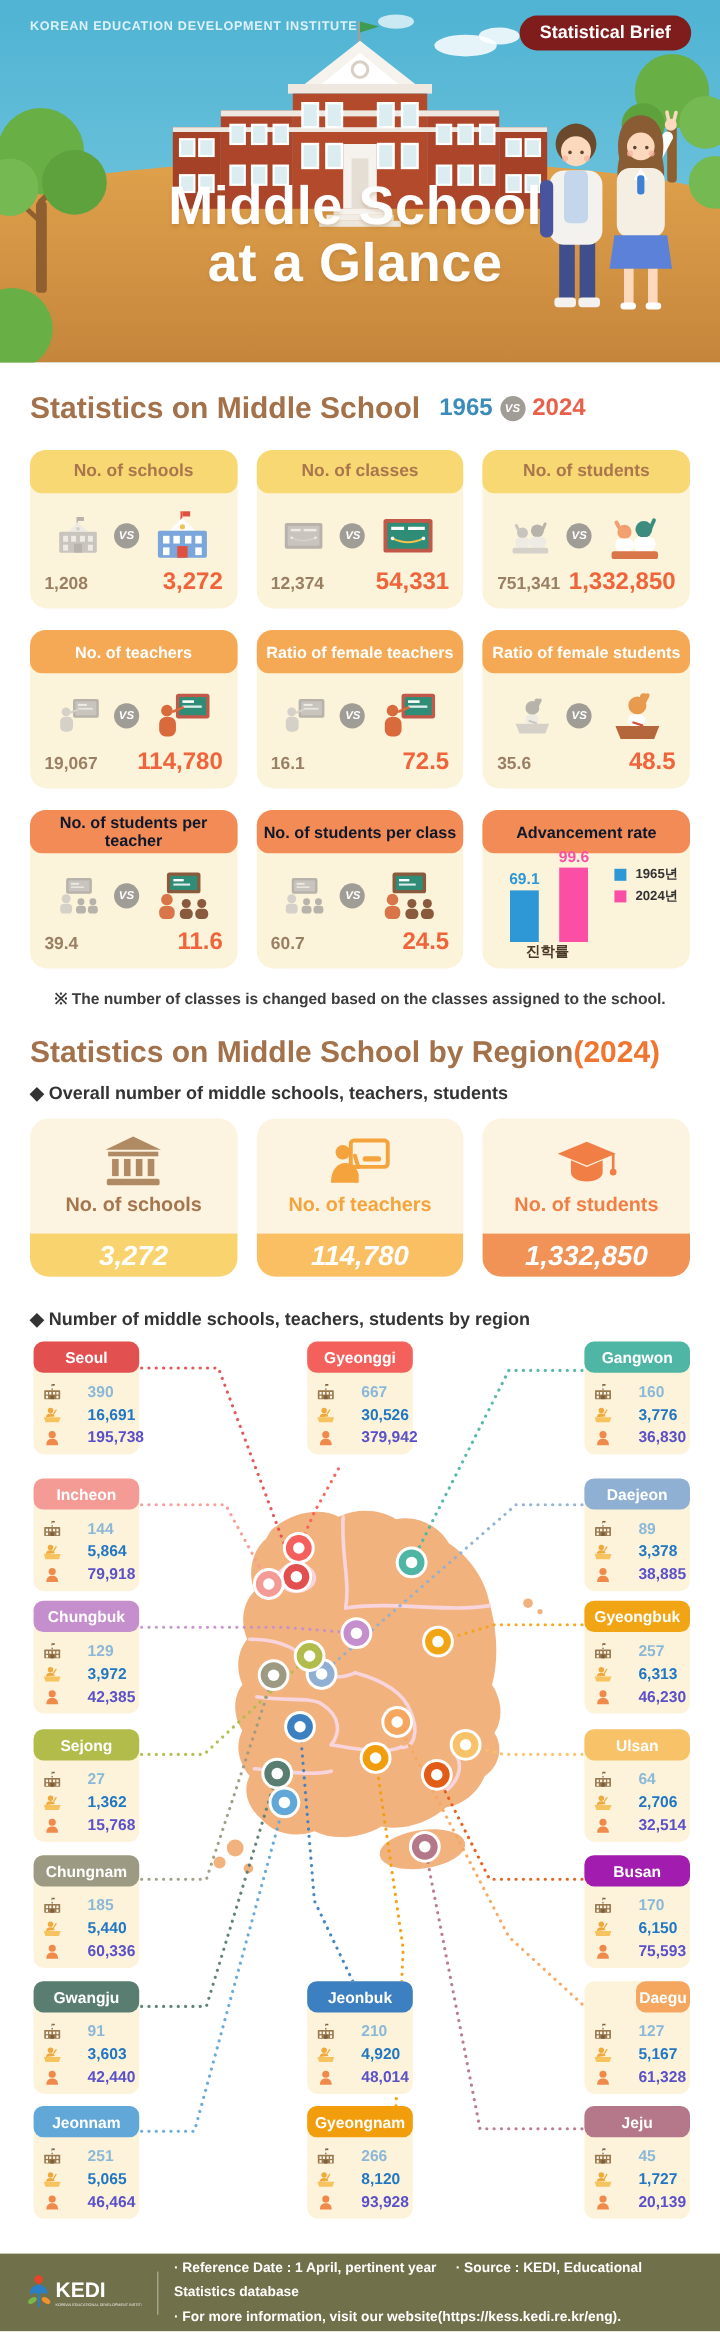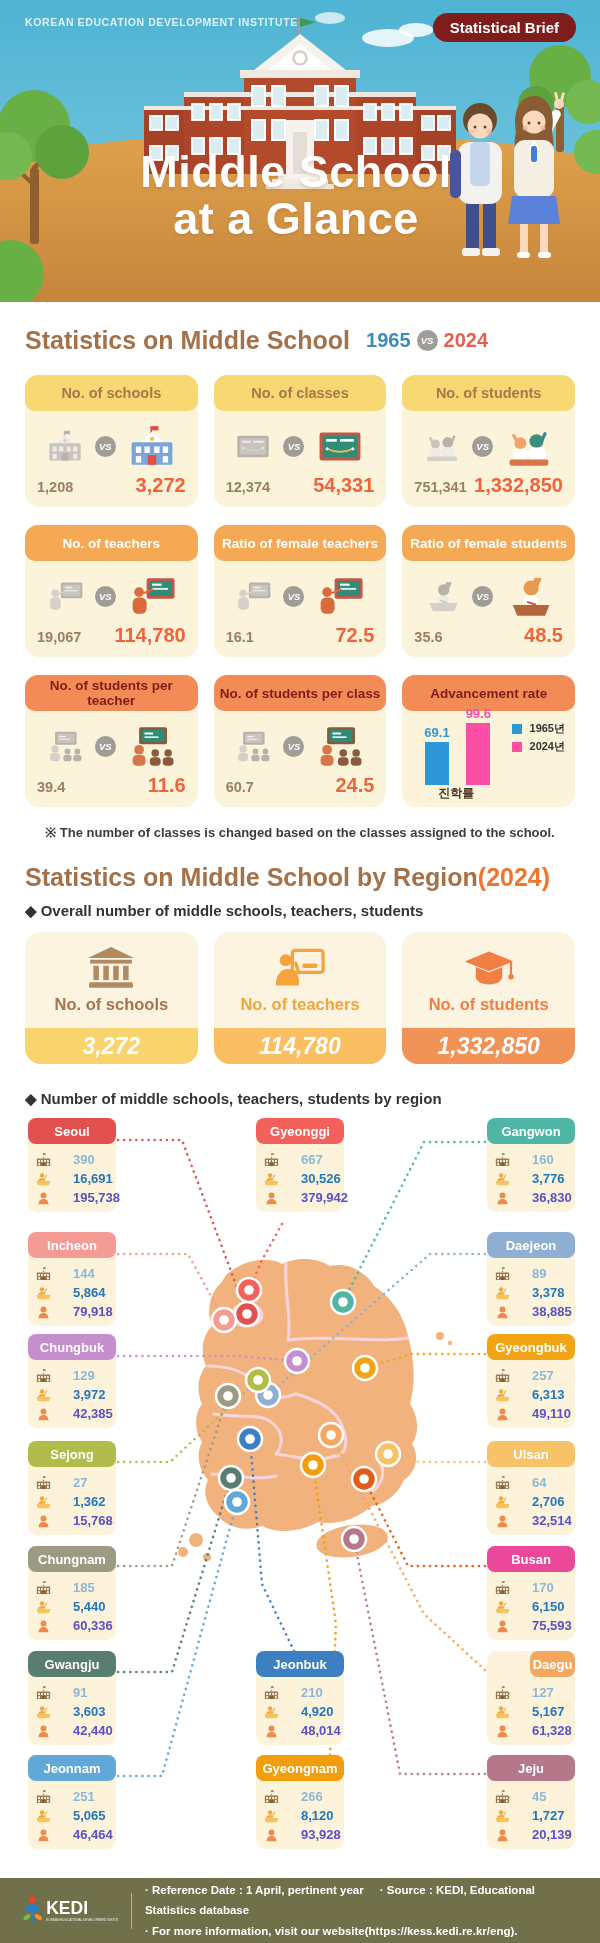--- a/index.html
+++ b/index.html
@@ -19,21 +19,21 @@
   .sec-title { font-size:25px; font-weight:bold; color:#a3714a; }
   .vs-years { display:flex; align-items:center; gap:6px; font-size:20px; font-weight:bold; }
   .y-old { color:#3b8cb8; } .y-new { color:#e8604a; }
   .vs-circle { width:21px; height:21px; border-radius:50%; background:#a09c96; color:#fff; font-size:9.5px; font-weight:bold; font-style:italic; display:flex; align-items:center; justify-content:center; flex:0 0 auto; }
 
   .cards-grid { display:grid; grid-template-columns:repeat(3,1fr); gap:18px 16px; margin-top:20px; }
   .stat-card { border-radius:14px; background:#fbf3da; }
   .stat-head { height:36px; display:flex; align-items:center; justify-content:center; text-align:center; font-weight:bold; font-size:13.5px; padding:0 4px; border-radius:13px 13px 10px 10px; }
   .t1 .stat-head { background:#f8d873; color:#a9764d; font-size:14.5px; }
   .t2 .stat-head { background:#f6a954; color:#fff; }
-  .t3 .stat-head { background:#f28b55; color:#7f1d1d; }
+  .t3 .stat-head { background:#f28b55; color:#0f172a; }
   .stat-body { height:96px; display:flex; flex-direction:column; justify-content:space-between; padding:8px 12px 10px; }
   .stat-icons { display:flex; align-items:center; justify-content:center; gap:10px; flex:1; }
   .stat-vals { display:flex; justify-content:space-between; align-items:baseline; }
   .old { color:#9b7f63; font-size:14.5px; font-weight:bold; }
   .new { color:#f0643c; font-size:20px; font-weight:bold; }
   .sic-g { width:40px; height:33px; }
   .sic-c { width:52px; height:43px; }
   .gray { --a:#c9c5be; --b:#b7b3ab; --c:#d5d1c9; --w:#eeebe5; }
   .pal-school  { --a:#7aa6dc; --b:#e0503f; --c:#f2c14e; --w:#fff; }
   .pal-board   { --a:#2f8d77; --b:#c2584a; --c:#f2c14e; --w:#fff; }
@@ -805,21 +805,21 @@
       <div class="rrow">
         <svg class="ric ric-teacher" viewBox="0 0 48 40">
                 <use href="#sym-teacher-mini"></use>
               </svg>
         <span class="rv rv-teacher">6,313</span>
       </div>
       <div class="rrow">
         <svg class="ric ric-student" viewBox="0 0 48 40">
                 <use href="#sym-bust"></use>
               </svg>
-        <span class="rv rv-student">49,110</span>
+        <span class="rv rv-student">46,230</span>
       </div>
     </div>
   </div>
         <div class="region-card" style="left: 28px; top: 327px;">
     <div class="region-head" style="background: rgb(178, 188, 75);">
             <span>Sejong</span>
           </div>
     <div class="region-body">
       <div class="rrow">
         <svg class="ric ric-school" viewBox="0 0 48 40">
@@ -885,21 +885,21 @@
       </div>
       <div class="rrow">
         <svg class="ric ric-student" viewBox="0 0 48 40">
                 <use href="#sym-bust"></use>
               </svg>
         <span class="rv rv-student">60,336</span>
       </div>
     </div>
   </div>
         <div class="region-card" style="left: 487px; top: 432px;">
-    <div class="region-head" style="background: #ec4899;">
+    <div class="region-head" style="background: #a21caf;">
             <span>Busan</span>
           </div>
     <div class="region-body">
       <div class="rrow">
         <svg class="ric ric-school" viewBox="0 0 48 40">
                 <use href="#sym-school"></use>
               </svg>
         <span class="rv rv-school">170</span>
       </div>
       <div class="rrow">

